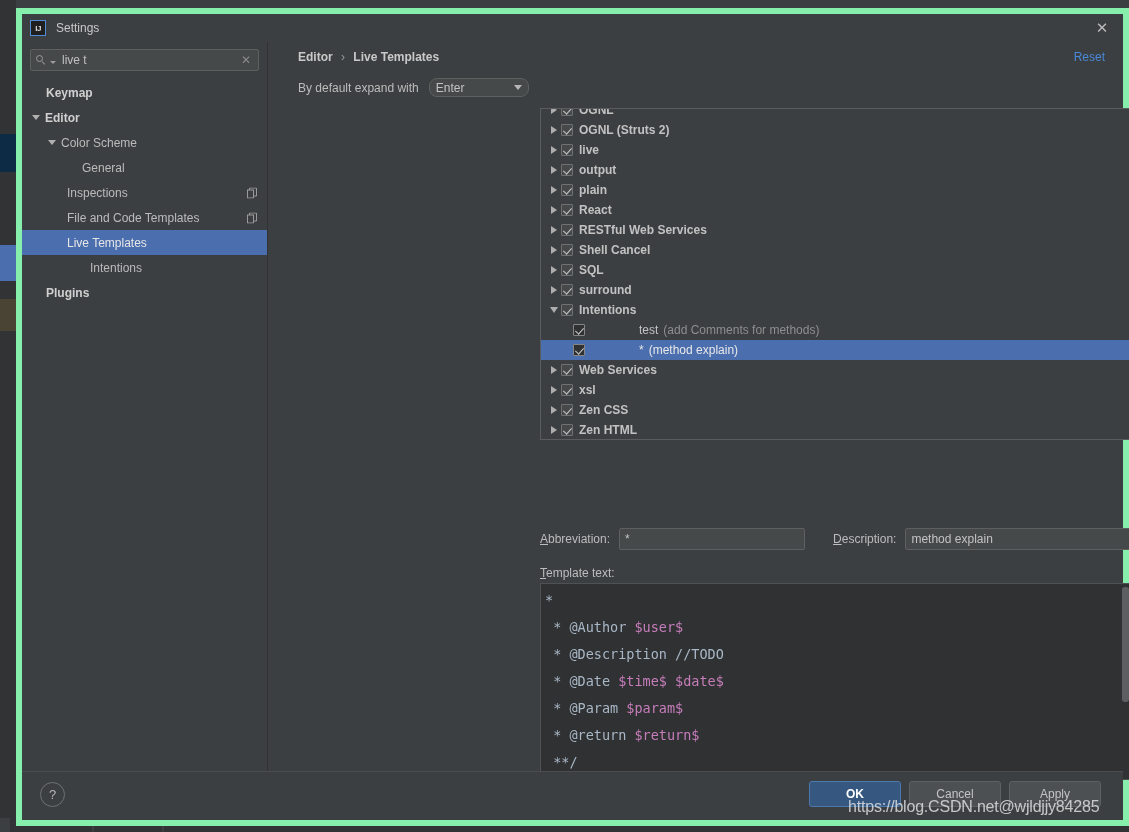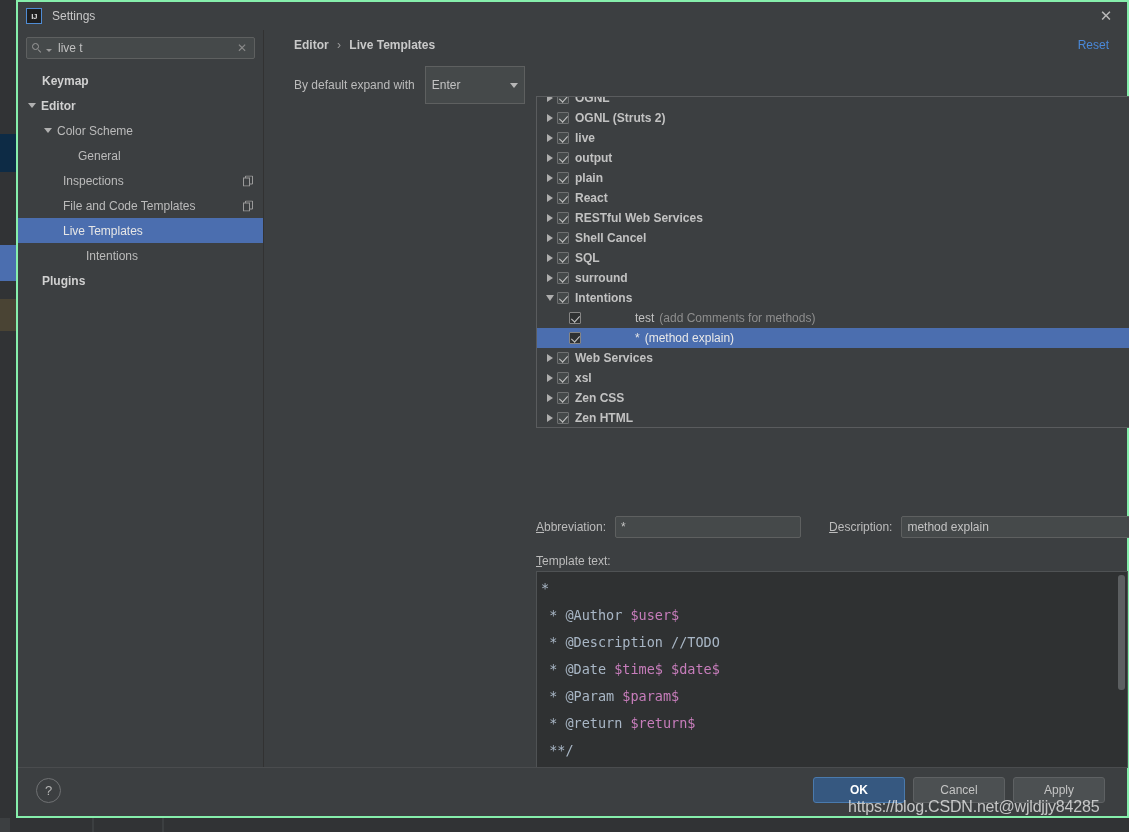--- a/index.html
+++ b/index.html
@@ -23,23 +23,23 @@
   .bg-chip { position: absolute; left: 0; width: 16px; }
   .bg-chip.c1 { top: 134px; height: 38px; background: #0d2b45; }
   .bg-chip.c2 { top: 245px; height: 36px; background: #4b6eaf; }
   .bg-chip.c3 { top: 299px; height: 32px; background: #4a4434; }
   .bg-bottom { position: absolute; left: 0; bottom: 0; width: 1129px; height: 14px; background: #313335; }
   .bg-bottom-seg { position: absolute; bottom: 0; height: 14px; background: #3c3f41; }
 
   
   .dialog {
     position: absolute;
-    left: 16px; top: 0; width: 1113px; height: 818px;
+    left: 16px; top: 8px; width: 1113px; height: 818px;
     background: #ec4899;
-    border: 2px solid #86efac;
+    border: 6px solid #86efac;
     box-sizing: border-box;
   }
   .titlebar {
     position: relative;
     height: 28px;
     background: #3c3f41;
     display: flex; align-items: center;
     padding-left: 8px;
   }
   .ij-logo {
@@ -144,22 +144,22 @@
     color: #4a88d8; font-size: 12px; cursor: pointer;
   }
   .expand-row {
     position: absolute; left: 30px; top: 36px;
     display: flex; align-items: center;
   }
   .expand-label { color: #bcbcbc; font-size: 12px; margin-right: 10px; }
   .combo {
     background: #45494a;
     border: 1px solid #5e6060;
-    border-radius: 0;
-    height: 38px;
+    border-radius: 8px;
+    height: 19px;
     display: flex; align-items: center;
     padding: 0 6px;
     box-sizing: border-box;
     color: #c3c3c3;
     cursor: pointer;
     position: relative;
   }
   .combo .cval { flex: 1; white-space: nowrap; }
   .combo .carrow {
     width: 0; height: 0;

